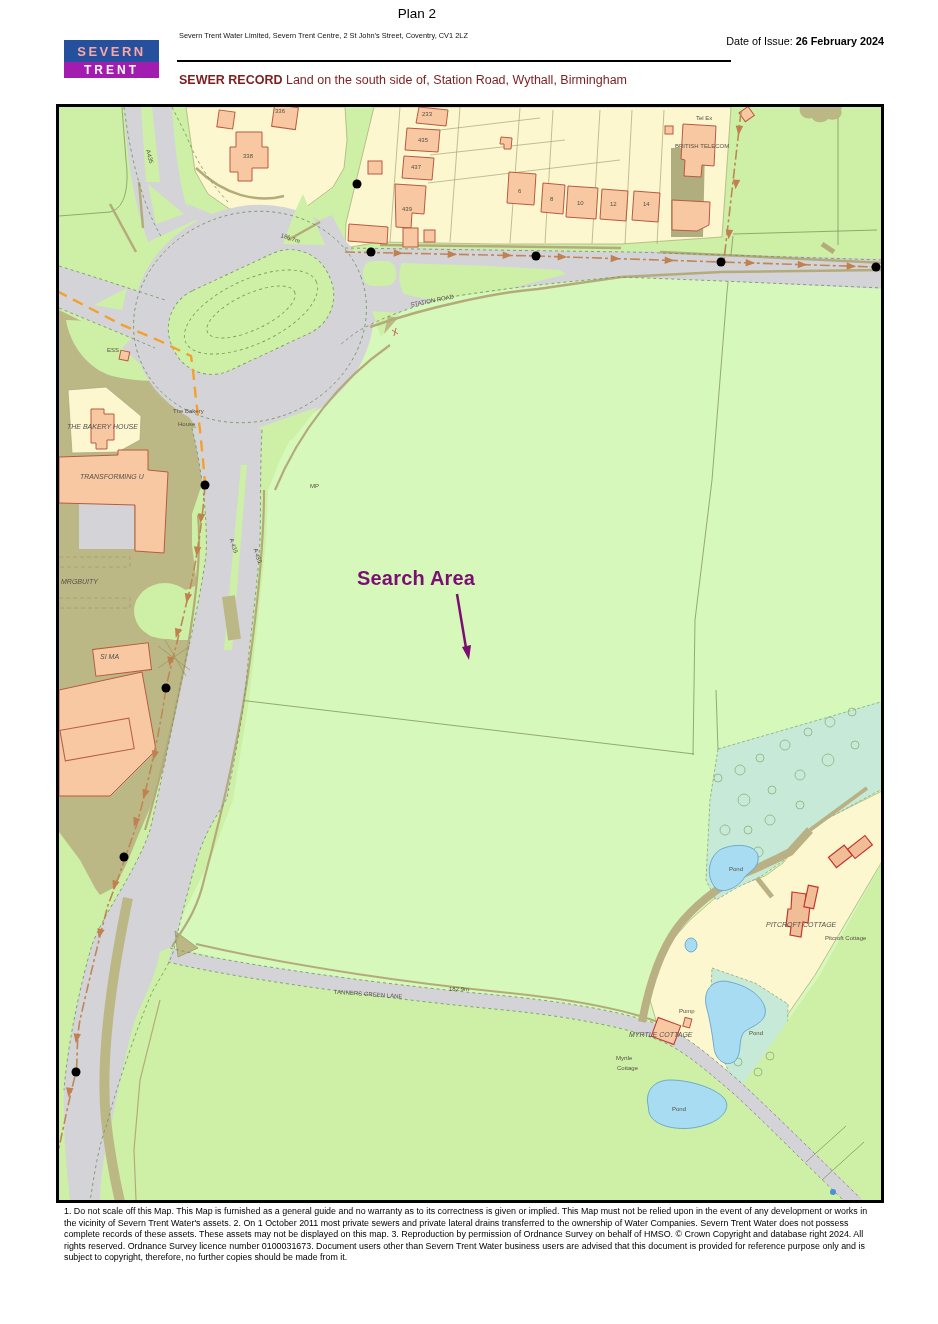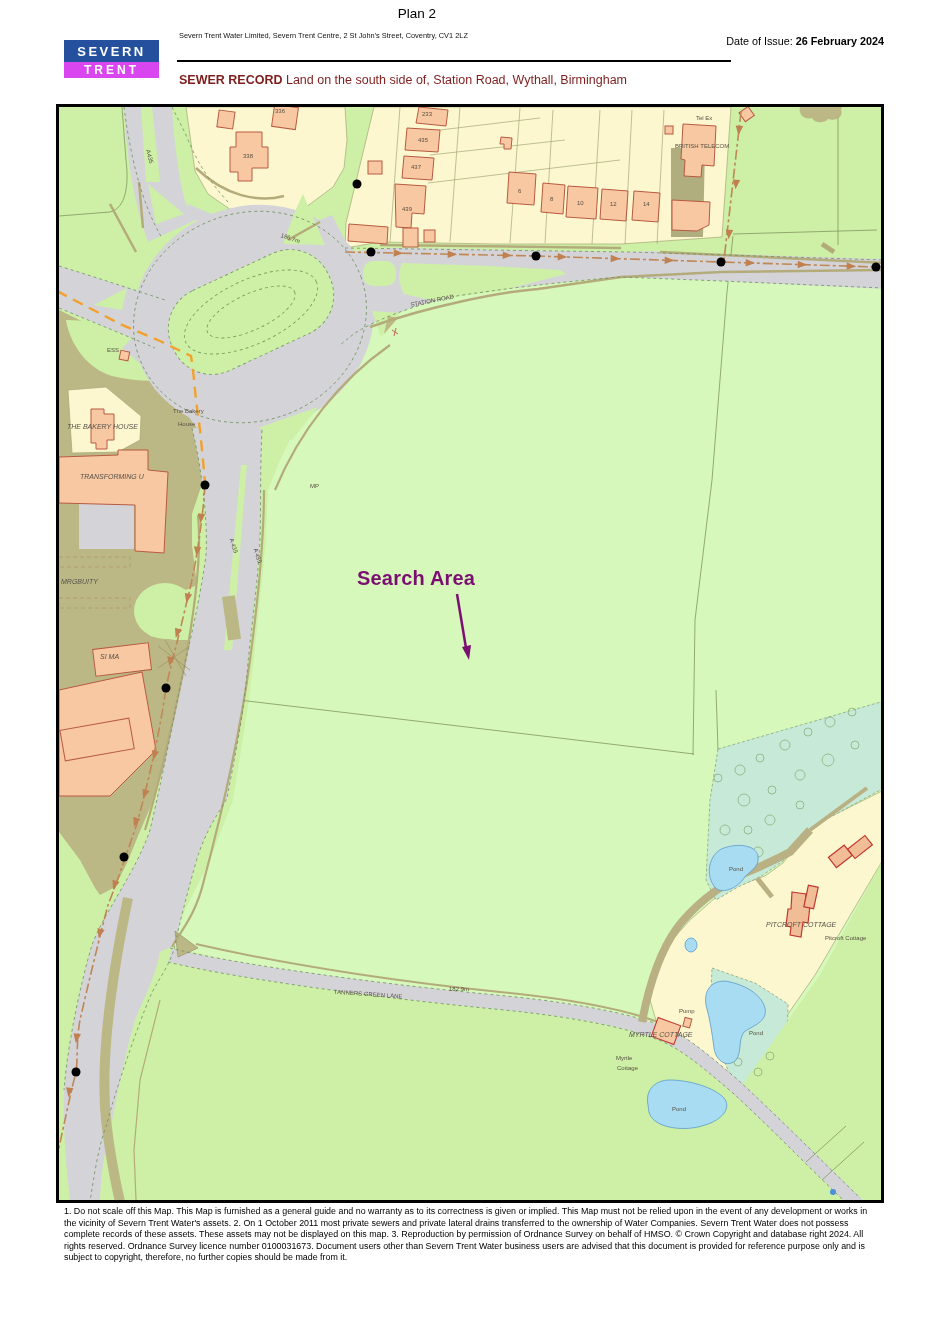--- a/index.html
+++ b/index.html
@@ -2,23 +2,23 @@
 <html><head><meta charset="utf-8">
 <style>
 html,body{margin:0;padding:0;background:#fff;}
 body{width:938px;height:1324px;position:relative;font-family:"Liberation Sans",sans-serif;overflow:hidden;}
 .abs{position:absolute;}
 </style></head>
 <body>
 
 <div class="abs" style="left:336px;top:6px;width:100px;text-align:right;font-size:13.5px;color:#000;">Plan 2</div>
 
-<div class="abs" style="left:64px;top:40px;width:95px;height:34px;background:#24509e;color:#ffffff;font-weight:bold;font-size:13px;letter-spacing:2.5px;text-align:center;line-height:23px;">SEVERN</div>
-
-<div class="abs" style="left:64px;top:62px;width:95px;height:16px;background:#d946ef;color:#fff;font-weight:bold;font-size:12px;letter-spacing:3px;text-align:center;line-height:16px;">TRENT</div>
+<div class="abs" style="left:64px;top:40px;width:95px;height:34px;background:#24509e;color:#fca5a5;font-weight:bold;font-size:13px;letter-spacing:2.5px;text-align:center;line-height:23px;">SEVERN</div>
+
+<div class="abs" style="left:64px;top:62px;width:95px;height:16px;background:#a21caf;color:#fff;font-weight:bold;font-size:12px;letter-spacing:3px;text-align:center;line-height:16px;">TRENT</div>
 
 <div class="abs" style="left:179px;top:31px;font-size:7.4px;color:#111;text-align:right;">Severn Trent Water Limited, Severn Trent Centre, 2 St John's Street, Coventry, CV1 2LZ</div>
 
 <div class="abs" style="left:584px;top:35px;width:300px;text-align:right;font-size:10.8px;color:#000;">Date of Issue: <b>26 February 2024</b></div>
 
 <div class="abs" style="left:177px;top:60px;width:554px;height:2px;background:#000;"></div>
 
 <div class="abs" style="left:179px;top:73px;font-size:12.5px;color:#7f1d1d;"><b>SEWER RECORD</b> Land on the south side of, Station Road, Wythall, Birmingham</div>
 
 <div class="abs" style="left:56px;top:104px;width:828px;height:1099px;border:3px solid #000;box-sizing:border-box;">

